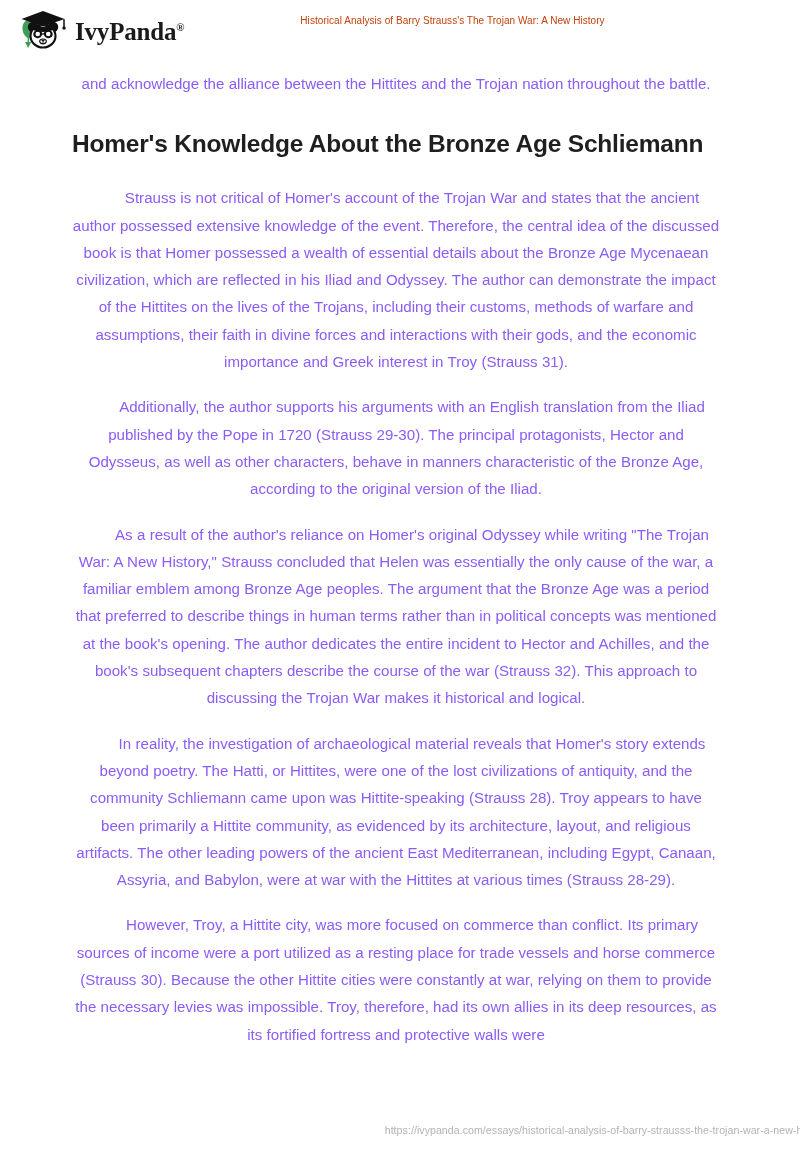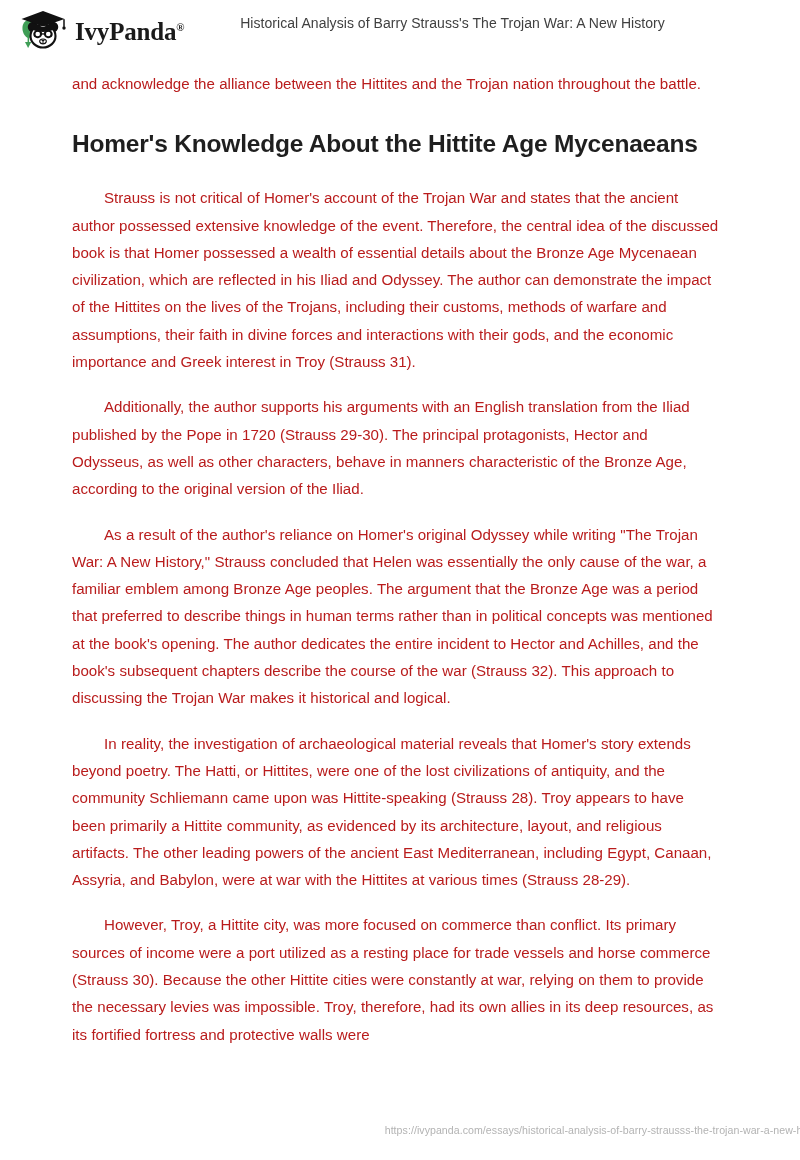--- a/index.html
+++ b/index.html
@@ -63,41 +63,41 @@
   }
 
   .header-title {
     position: absolute;
     left: 0;
     top: 15px;
     width: 800px;
     text-align: center;
     padding-left: 105px;
     box-sizing: border-box;
-    font-size: 14px;
-    color: #404040;
+    font-size: 10px;
+    color: #c2410c;
     letter-spacing: 0.05px;
     white-space: nowrap;
   }
 
   
   .content {
     position: absolute;
     left: 72px;
     top: 70px;
     width: 648px;
   }
 
   .para {
     font-size: 15.1px;
     line-height: 27.3px;
-    color: #b91c1c;
+    color: #8b5cf6;
     margin: 0 0 18px 0;
     text-indent: 32px;
-    text-align: left;
+    text-align: center;
     word-spacing: 0.1px;
   }
   .para.no-indent {
     text-indent: 0;
   }
 
   h2.section-heading {
     font-size: 24.5px;
     line-height: 37px;
     font-weight: bold;
@@ -170,21 +170,21 @@
       <span class="brand-word"><span>IvyPanda</span><span class="brand-reg">®</span></span>
     </div>
 
     <div class="header-title">Historical Analysis of Barry Strauss's The Trojan War: A New History</div>
   </div>
 
   <div class="content">
 
     <p class="para no-indent">and acknowledge the alliance between the Hittites and the Trojan nation throughout the battle.</p>
 
-    <h2 class="section-heading">Homer's Knowledge About the Hittite Age Mycenaeans</h2>
+    <h2 class="section-heading">Homer's Knowledge About the Bronze Age Schliemann</h2>
 
     <p class="para">Strauss is not critical of Homer's account of the Trojan War and states that the ancient author possessed extensive knowledge of the event. Therefore, the central idea of the discussed book is that Homer possessed a wealth of essential details about the Bronze Age Mycenaean civilization, which are reflected in his Iliad and Odyssey. The author can demonstrate the impact of the Hittites on the lives of the Trojans, including their customs, methods of warfare and assumptions, their faith in divine forces and interactions with their gods, and the economic importance and Greek interest in Troy (Strauss 31).</p>
     <p class="para">Additionally, the author supports his arguments with an English translation from the Iliad published by the Pope in 1720 (Strauss 29-30). The principal protagonists, Hector and Odysseus, as well as other characters, behave in manners characteristic of the Bronze Age, according to the original version of the Iliad.</p>
     <p class="para">As a result of the author's reliance on Homer's original Odyssey while writing "The Trojan War: A New History," Strauss concluded that Helen was essentially the only cause of the war, a familiar emblem among Bronze Age peoples. The argument that the Bronze Age was a period that preferred to describe things in human terms rather than in political concepts was mentioned at the book's opening. The author dedicates the entire incident to Hector and Achilles, and the book's subsequent chapters describe the course of the war (Strauss 32). This approach to discussing the Trojan War makes it historical and logical.</p>
     <p class="para">In reality, the investigation of archaeological material reveals that Homer's story extends beyond poetry. The Hatti, or Hittites, were one of the lost civilizations of antiquity, and the community Schliemann came upon was Hittite-speaking (Strauss 28). Troy appears to have been primarily a Hittite community, as evidenced by its architecture, layout, and religious artifacts. The other leading powers of the ancient East Mediterranean, including Egypt, Canaan, Assyria, and Babylon, were at war with the Hittites at various times (Strauss 28-29).</p>
     <p class="para">However, Troy, a Hittite city, was more focused on commerce than conflict. Its primary sources of income were a port utilized as a resting place for trade vessels and horse commerce (Strauss 30). Because the other Hittite cities were constantly at war, relying on them to provide the necessary levies was impossible. Troy, therefore, had its own allies in its deep resources, as its fortified fortress and protective walls were</p>
   </div>
 
   <div class="page-footer">
     <span class="footer-url">https://ivypanda.com/essays/historical-analysis-of-barry-strausss-the-trojan-war-a-new-history/</span>

